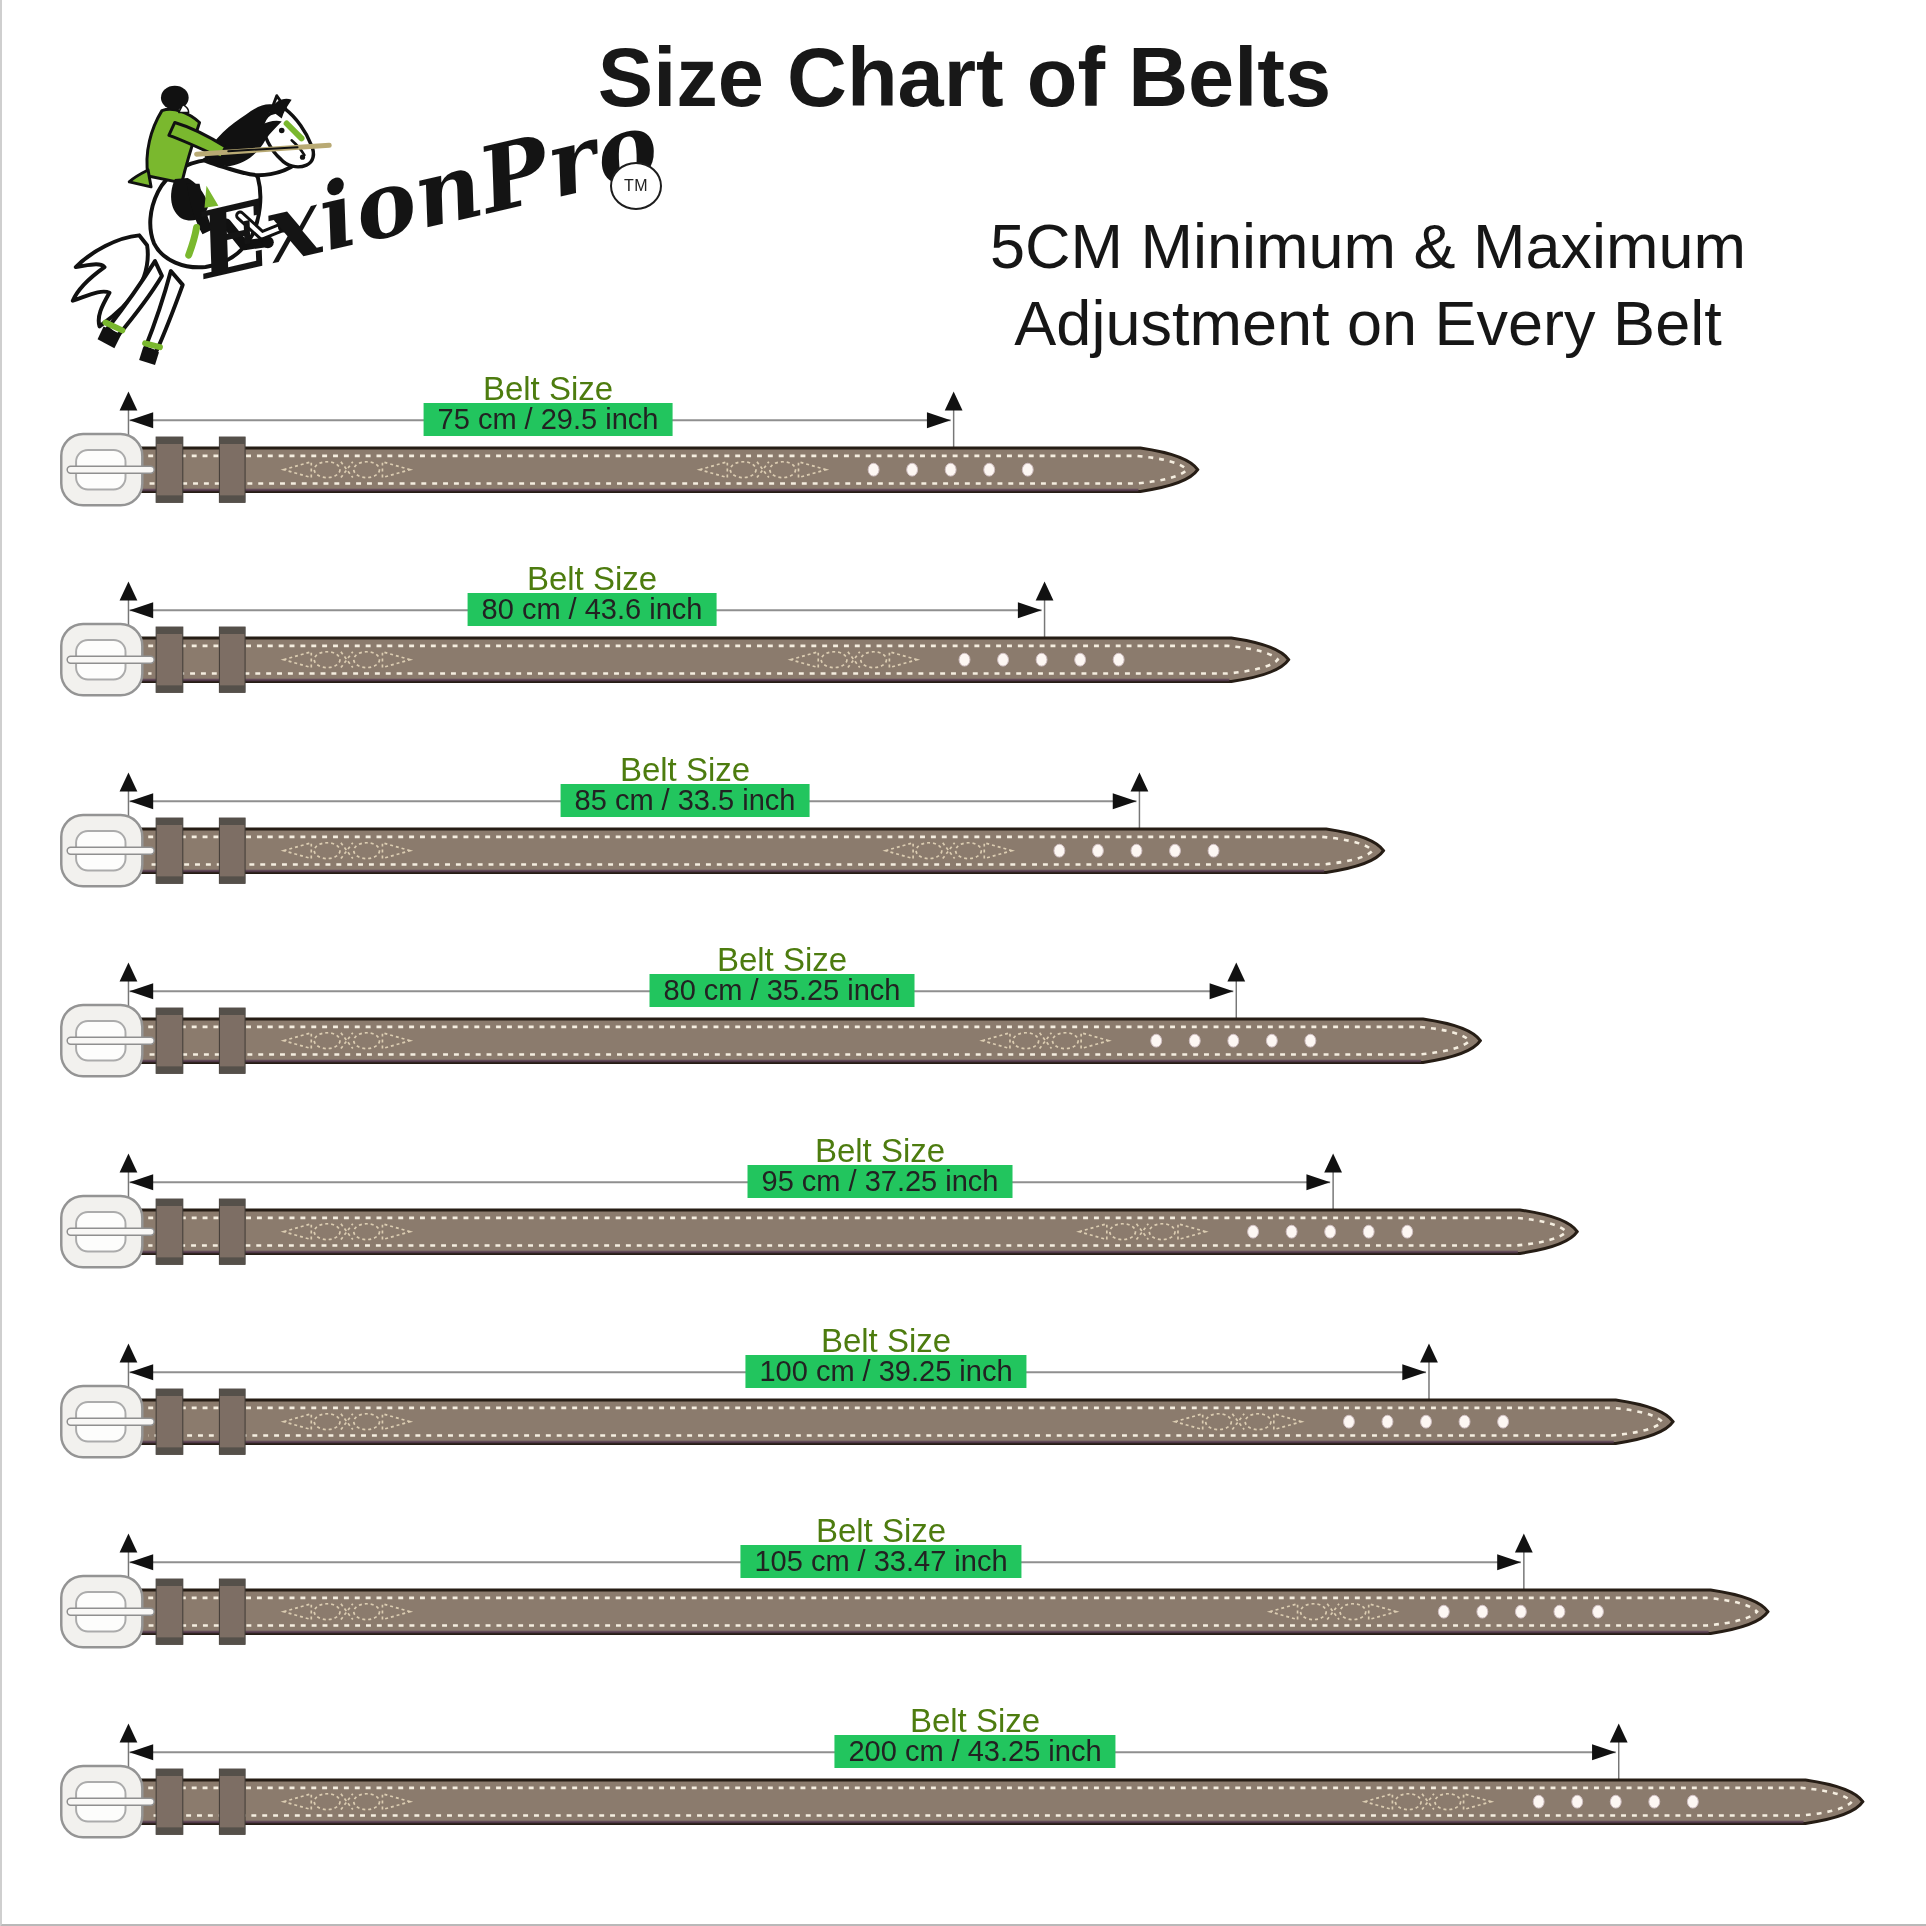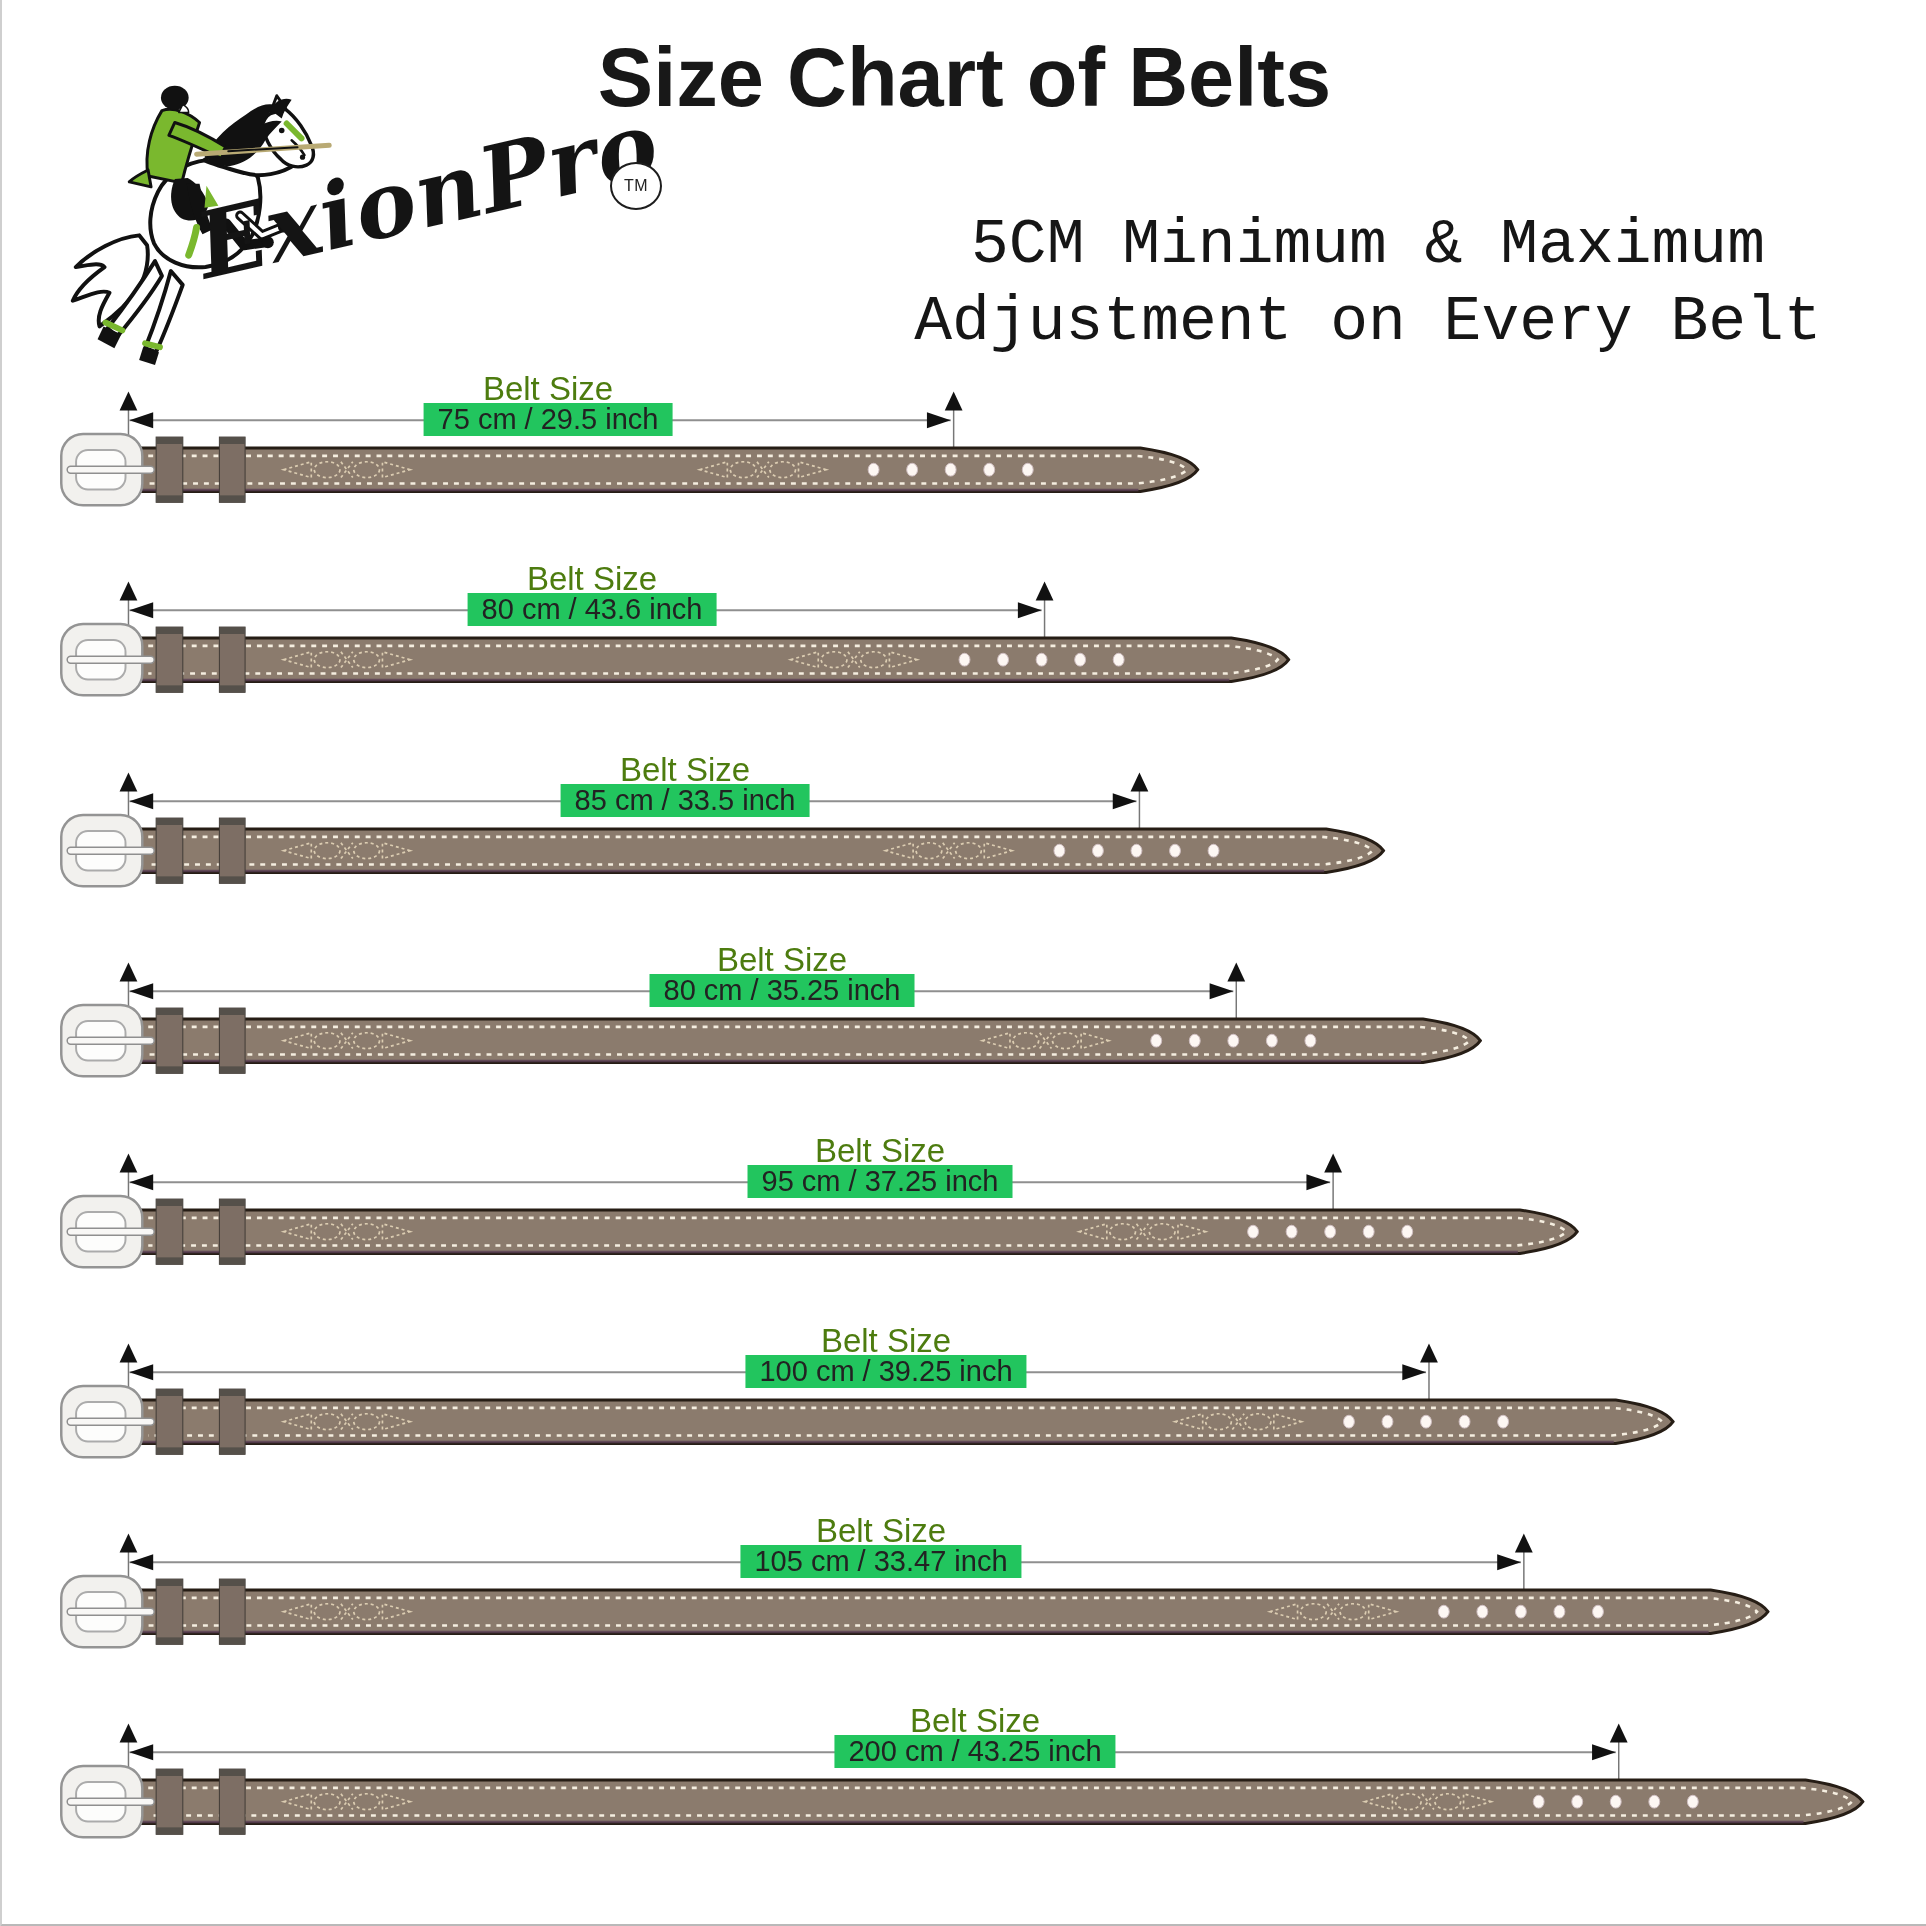--- a/index.html
+++ b/index.html
@@ -17,21 +17,21 @@
   .title{
     position:absolute;top:30px;left:0;width:100%;
     text-align:center;font-size:83px;font-weight:400;
     letter-spacing:0px;color:#181818;
   }
   .subtitle{
     position:absolute;top:208px;left:871px;width:990px;
     text-align:center;font-size:63px;font-weight:400;line-height:1.22;
     color:#161616;
   }
-  .subtitle span{display:block;font-family:Liberation Mono, monospace;}
+  .subtitle span{display:block;}
   .logo{position:absolute;left:54px;top:67px;width:653px;height:317px;}
   .logo svg{position:absolute;left:0;top:0;}
   .brand-script{
     position:absolute;left:147px;top:127px;
     font-family:"DejaVu Serif", serif;
     font-style:italic;font-weight:700;
     font-size:91px;letter-spacing:1px;color:#141414;
     transform:rotate(-13deg);transform-origin:0 70%;
     white-space:nowrap;
   }

